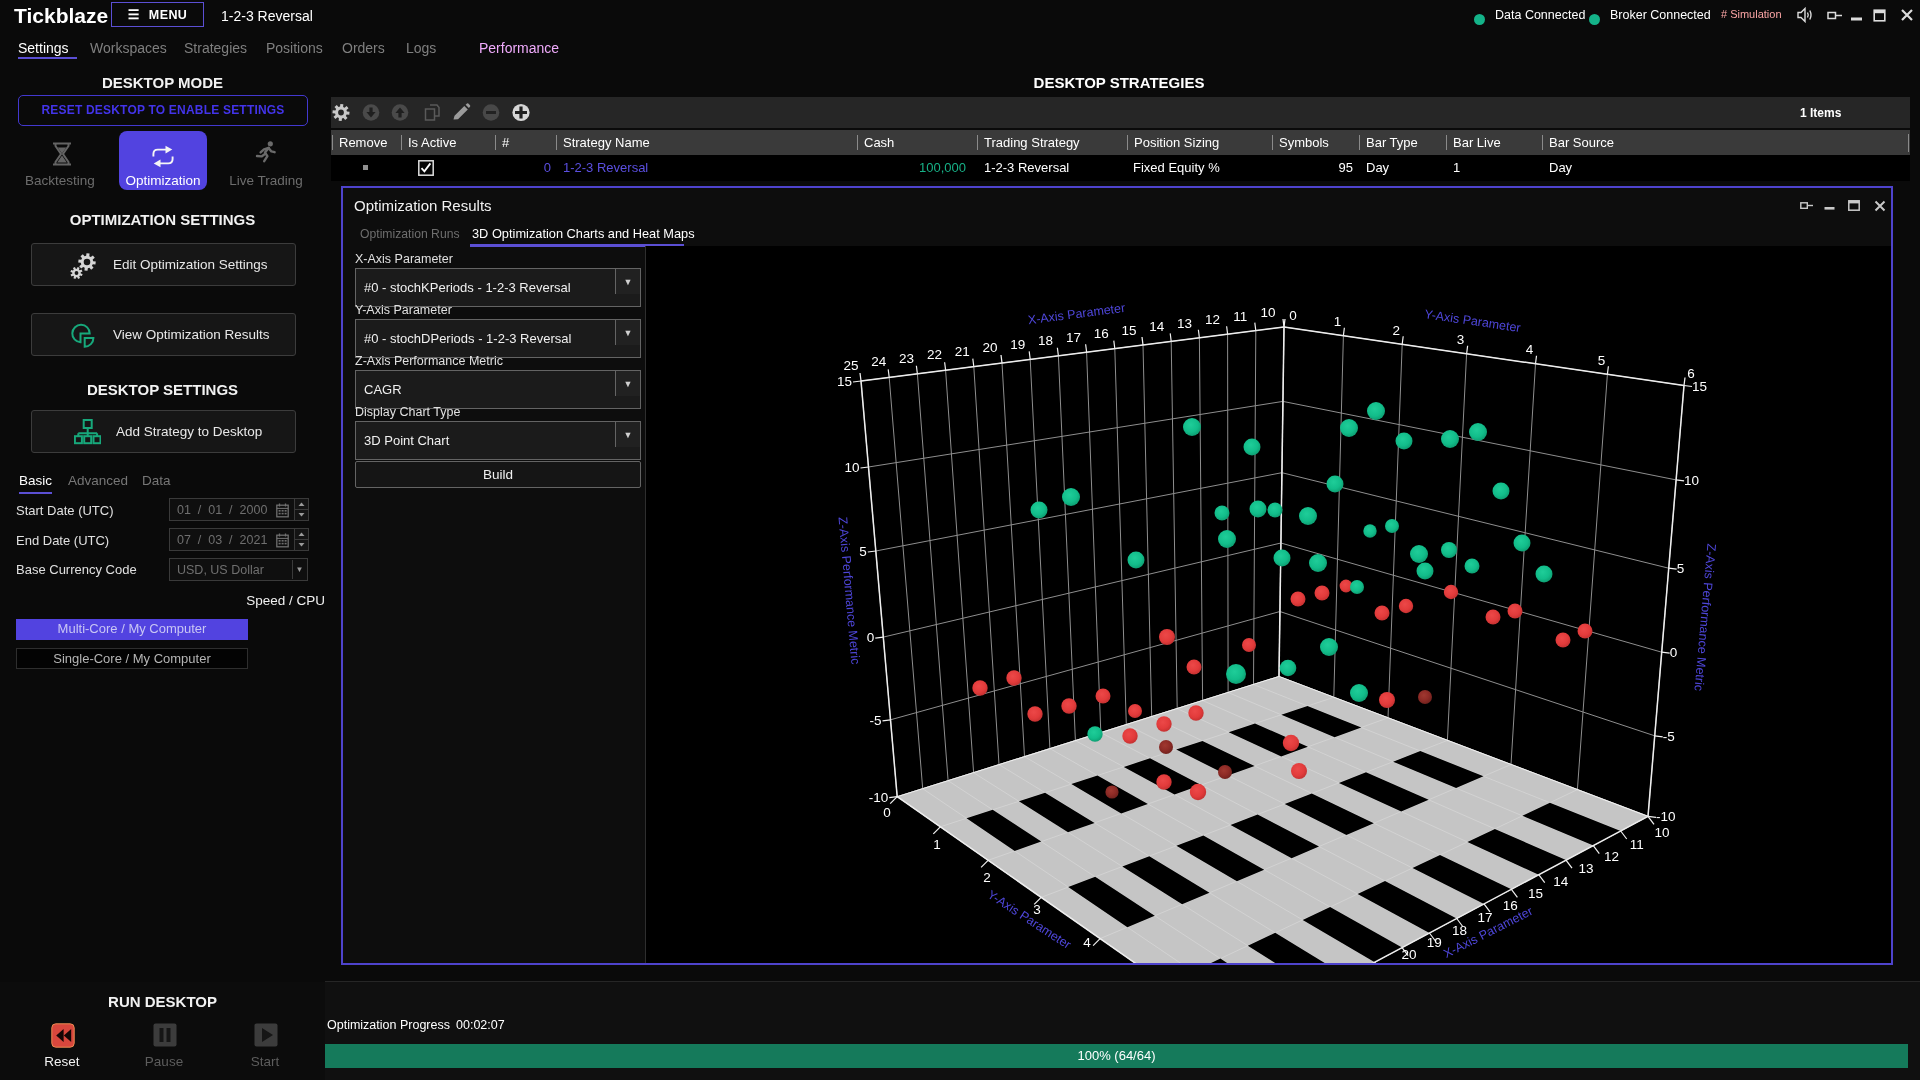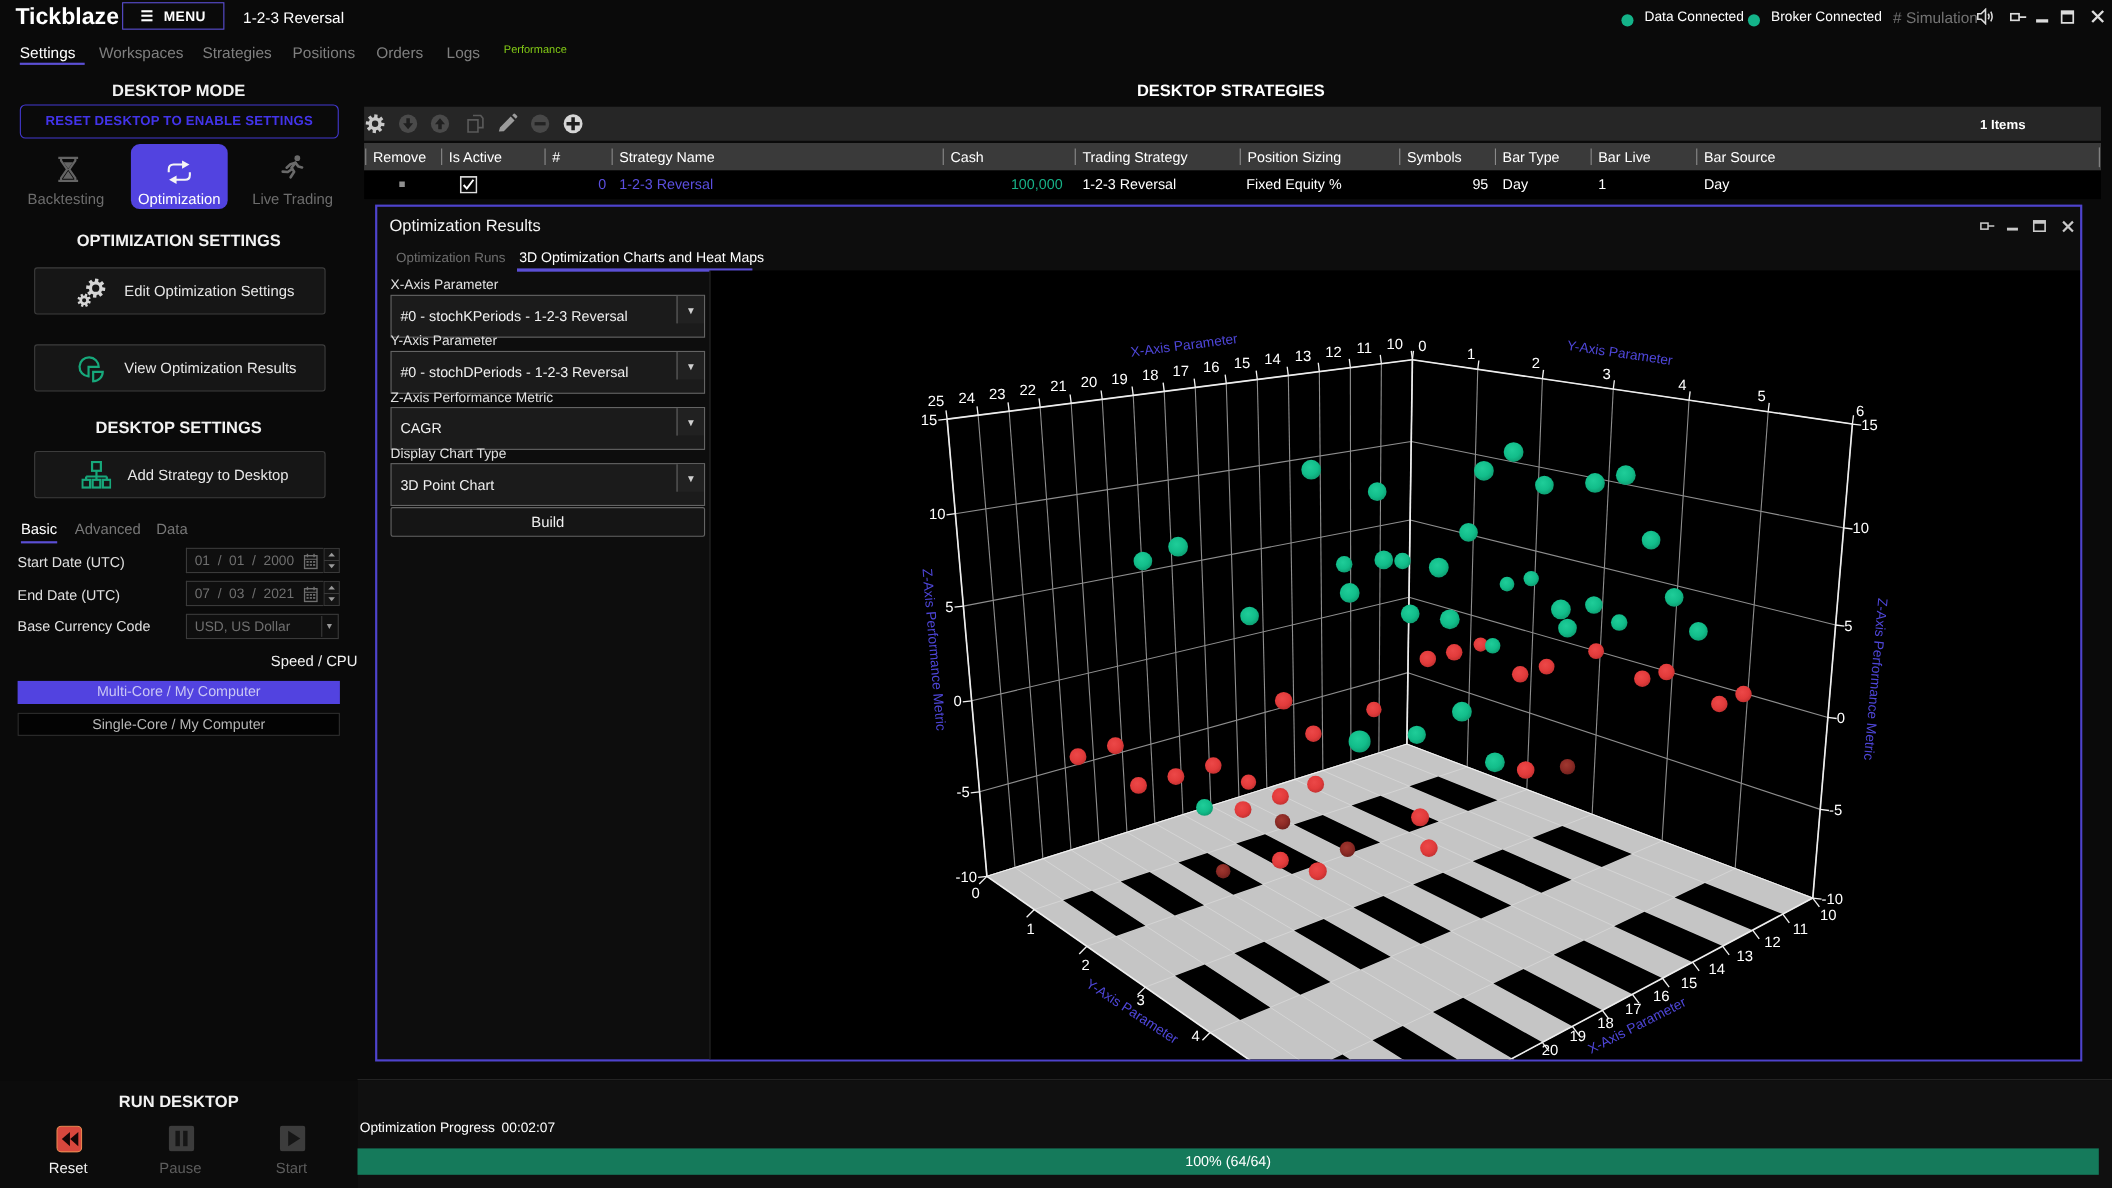--- a/index.html
+++ b/index.html
@@ -11,21 +11,21 @@
 .h1{width:325px;text-align:center;font-size:15px;font-weight:bold;color:#f2f2f2;left:0}
 #resetbtn{left:18px;top:95px;width:290px;height:31px;border:1px solid #4338cf;border-radius:5px;color:#4334ea;font-size:12px;font-weight:bold;text-align:center;line-height:29px;letter-spacing:.2px}
 #optbtn{left:119px;top:131px;width:88px;height:59px;background:#5243e0;border-radius:8px;color:#fff;text-align:center;font-size:13.5px}
 .modelbl{top:173px;width:88px;text-align:center;color:#6d6d6d;font-size:13.5px}
 .bigbtn{left:31px;width:265px;height:43px;background:#161616;border:1px solid #3c3c3c;border-radius:3px;display:flex;align-items:center;font-size:13.5px;color:#e8e8e8}
 .stabs{left:19px;top:473px;font-size:13.5px;white-space:nowrap}
 .stabs span.on{color:#fff;border-bottom:2px solid #5b4fd4;padding-bottom:4px;margin-right:16px}
 .stabs span.off{color:#777;margin-right:14px}
 .flbl{left:16px;font-size:13px;color:#e0e0e0}
 .finp{left:169px;width:125px;height:23px;background:#0f0f0f;border:1px solid #3a3a3a;border-right:none;color:#6f6f6f;font-size:12.5px;display:flex;align-items:center;padding-left:7px}
-.speedbtn{left:16px;width:293px;height:21px;font-size:13px;text-align:center;line-height:20px}
+.speedbtn{left:16px;width:232px;height:21px;font-size:13px;text-align:center;line-height:20px}
 .runlbl{top:1054px;width:60px;text-align:center;font-size:13.5px}
 #mainh{left:331px;top:74px;width:1576px;text-align:center;font-size:15px;font-weight:bold}
 #toolbar{left:331px;top:97px;width:1579px;height:31px;background:#262626}
 #toolbar svg{position:absolute;top:5px}
 #items{left:1800px;top:106px;width:104px;text-align:left;font-size:12px;font-weight:bold}
 #thead{left:331px;top:130px;width:1579px;height:25px;background:#3a3a3a;font-size:13px}
 #thead div{position:absolute;top:5px;height:15px;line-height:15px;border-left:1px solid #8a8a8a;padding-left:6px}
 #trow{left:331px;top:155px;width:1579px;height:26px;background:#000;font-size:13px}
 #trow div{position:absolute;top:5px;white-space:nowrap}
 #fwin{left:341px;top:186px;width:1552px;height:779px;background:#0d0d0d;border:2px solid #4e43cc}
@@ -44,21 +44,21 @@
 <div class="abs" id="logo">Tickblaze</div>
 <div class="abs" id="menubtn">
     <span style="font-size:13px;margin-top:-1px">☰</span>
     <span>MENU</span>
   </div>
 <div class="abs" id="wintitle">1-2-3 Reversal</div>
 <div class="abs" style="left:1474px;top:9px"><span class="statdot"></span></div>
 <div class="abs" style="left:1495px;top:8px;font-size:12.5px">Data Connected</div>
 <div class="abs" style="left:1589px;top:9px"><span class="statdot"></span></div>
 <div class="abs" style="left:1610px;top:8px;font-size:12.5px">Broker Connected</div>
-<div class="abs" style="left:1721px;top:8px;font-size:14px;color:#737373"># Simulation</div>
+<div class="abs" style="left:1721px;top:8px;font-size:11px;color:#fca5a5"># Simulation</div>
 <div class="abs" style="left:1797px;top:7px">
     <svg width="18" height="16" viewBox="0 0 18 16">
       <path d="M1,5.5 L4,5.5 L8,1.5 L8,14.5 L4,10.5 L1,10.5 Z" fill="none" stroke="#dcdcdc" stroke-width="1.4"></path>
       <path d="M10.5,5.5 Q12,8 10.5,10.5 M12.8,3.5 Q15.2,8 12.8,12.5" stroke="#dcdcdc" stroke-width="1.4" fill="none"></path>
     </svg>
   </div>
 <div class="abs" style="left:1827px;top:9px">
     <svg width="16" height="13" viewBox="0 0 16 13">
       <rect x="1" y="3.5" width="7.5" height="6" fill="none" stroke="#dcdcdc" stroke-width="1.5"></rect>
       <line x1="8.5" y1="6.5" x2="15" y2="6.5" stroke="#dcdcdc" stroke-width="1.5"></line>
@@ -81,21 +81,21 @@
       <path d="M2,2 L12,12 M12,2 L2,12" stroke="#dcdcdc" stroke-width="2.2"></path>
     </svg>
   </div>
 <div class="abs" style="left:18px;top:40px;font-size:14px;color:#fff">Settings</div>
 <div class="abs" style="left:18px;top:57px;width:59px;height:2px;background:#5b4fd4"></div>
 <div class="abs" style="left:90px;top:40px;font-size:14px;color:#7f7f7f">Workspaces</div>
 <div class="abs" style="left:184px;top:40px;font-size:14px;color:#7f7f7f">Strategies</div>
 <div class="abs" style="left:266px;top:40px;font-size:14px;color:#7f7f7f">Positions</div>
 <div class="abs" style="left:342px;top:40px;font-size:14px;color:#7f7f7f">Orders</div>
 <div class="abs" style="left:406px;top:40px;font-size:14px;color:#7f7f7f">Logs</div>
-<div class="abs" style="left:458px;top:40px;font-size:10px;color:#84cc16">Performance</div>
+<div class="abs" style="left:479px;top:40px;font-size:14px;color:#f0abfc">Performance</div>
 
 <div class="abs h1" style="top:74px">DESKTOP MODE</div>
 <div class="abs" id="resetbtn">RESET DESKTOP TO ENABLE SETTINGS</div>
 <div class="abs" style="left:49px;top:141px">
     <svg width="26" height="26" viewBox="0 0 26 26">
       <g stroke="#646464" fill="none" stroke-width="2">
         <line x1="4" y1="2.5" x2="22" y2="2.5"></line>
         <line x1="4" y1="23.5" x2="22" y2="23.5"></line>
         <path d="M6.5,2.5 L6.5,5 L12,13 L6.5,21 L6.5,23.5 M19.5,2.5 L19.5,5 L14,13 L19.5,21 L19.5,23.5"></path>
       </g>

